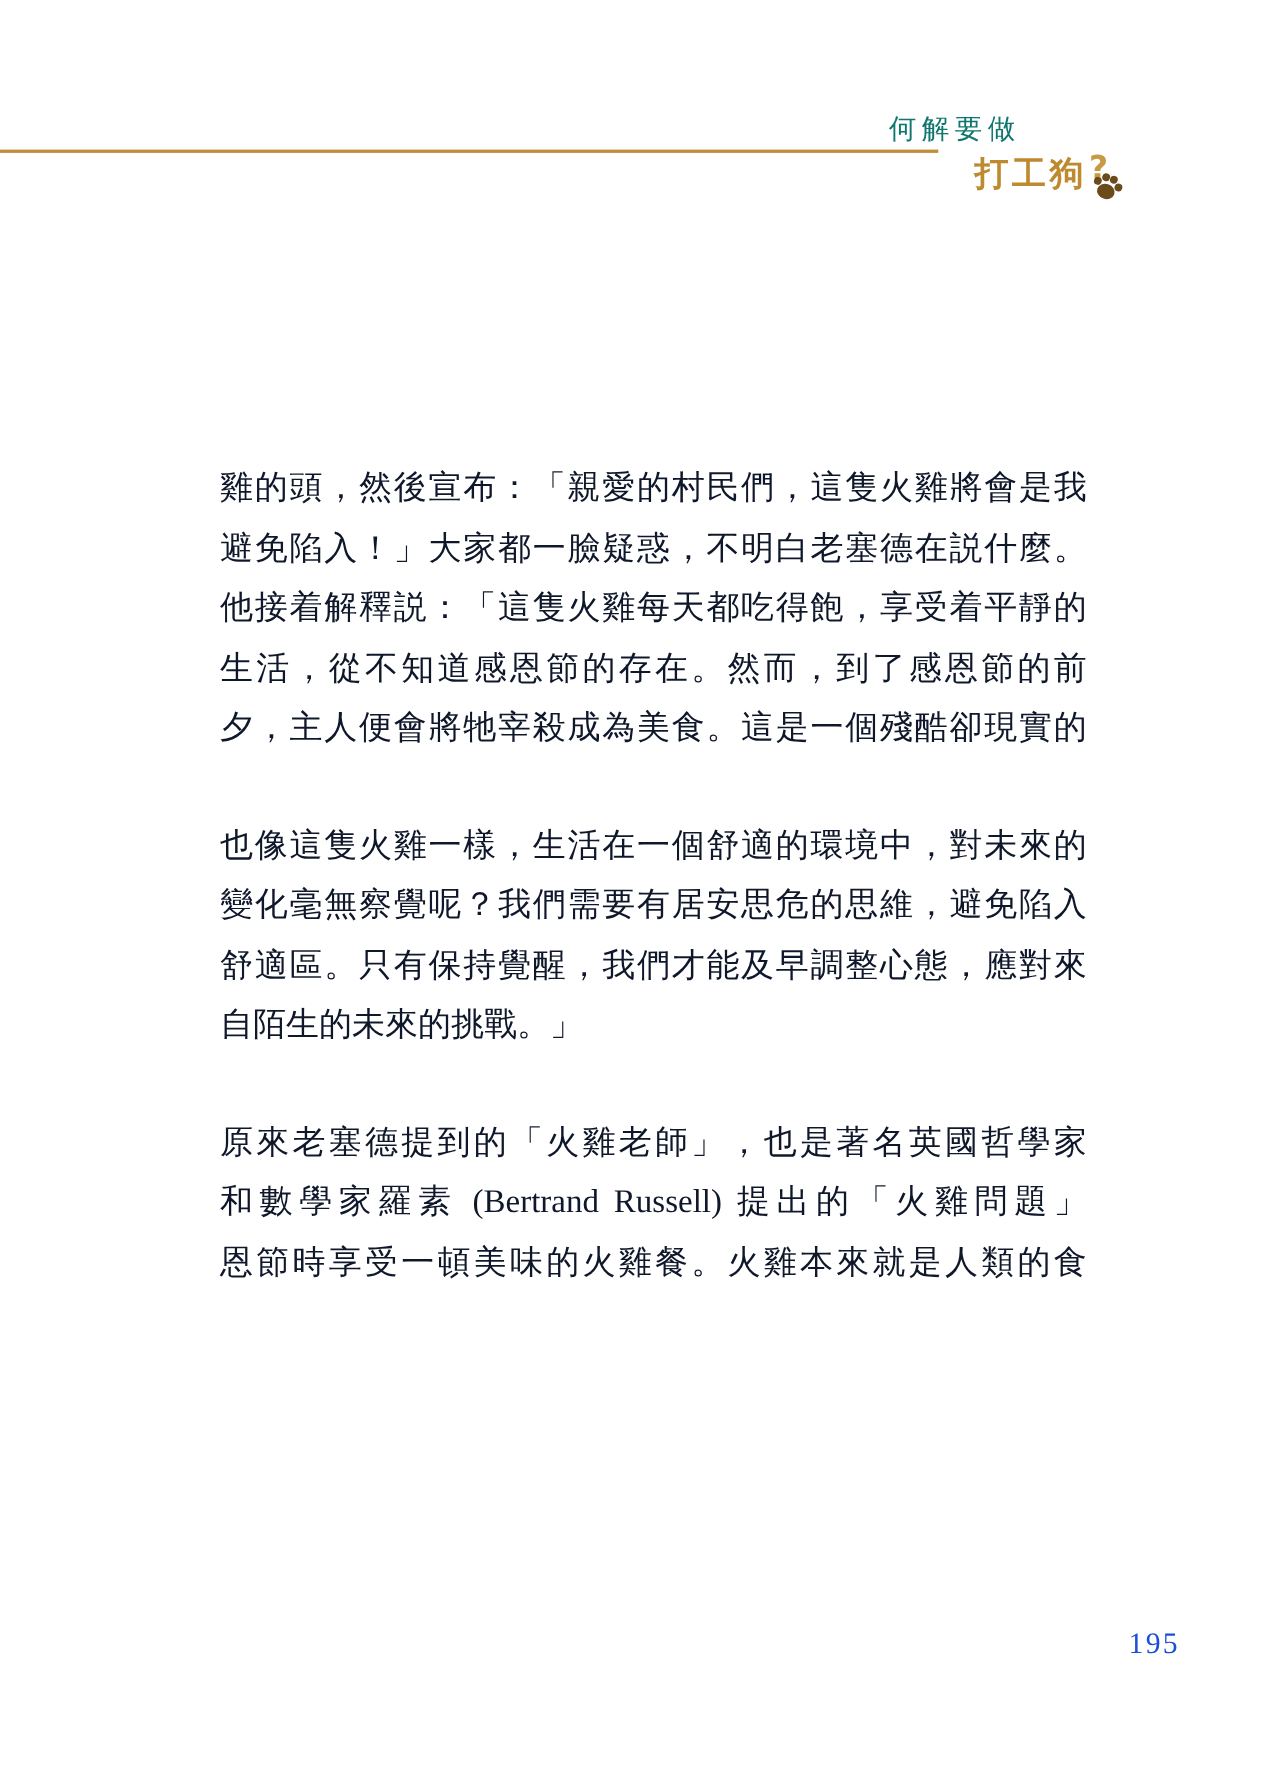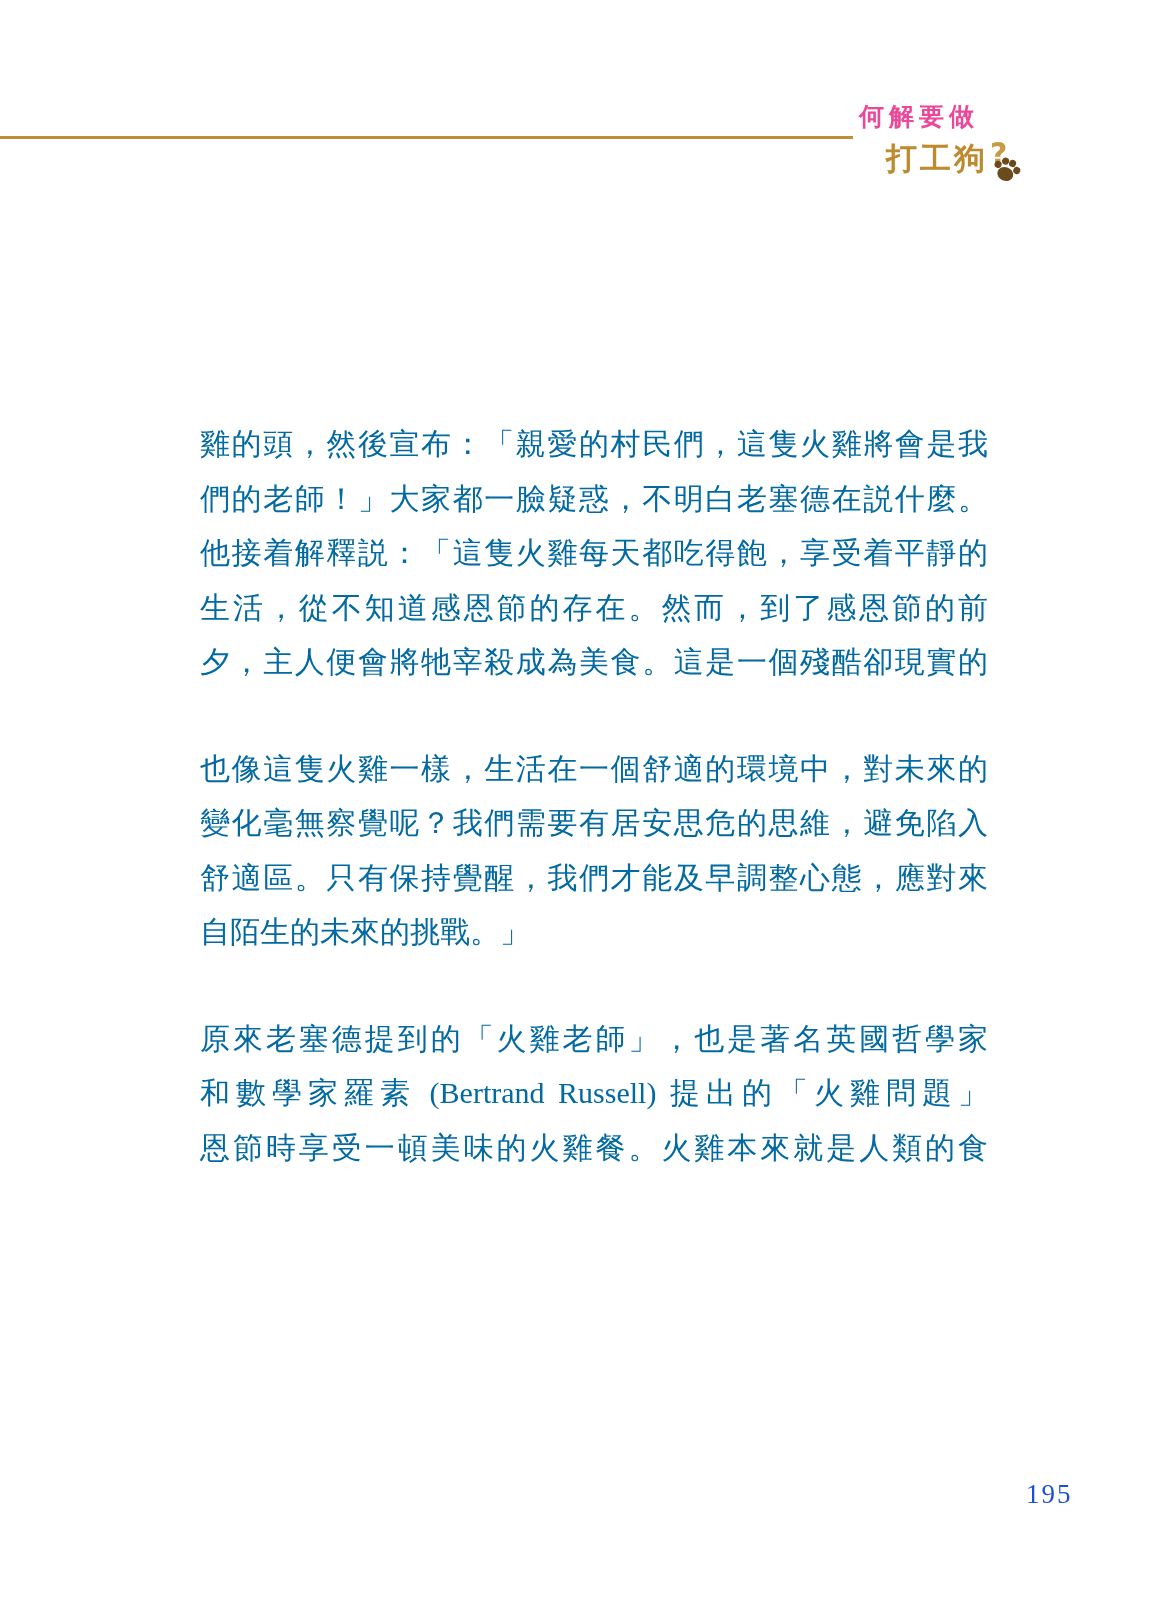--- a/index.html
+++ b/index.html
@@ -20,27 +20,27 @@
   .header-rule {
     position: absolute;
     left: 0;
     top: 136px;
     width: 853px;
     height: 3px;
     background: #c28d38;
   }
   .header-subtitle {
     position: absolute;
-    left: 859px;
+    left: 808px;
     top: 100px;
     font-family: "DejaVu Sans", sans-serif;
-    font-weight: bold;
+    font-weight: normal;
     font-size: 25px;
     letter-spacing: 5px;
-    color: #ec4899;
+    color: #0f766e;
     white-space: nowrap;
   }
   .header-title {
     position: absolute;
     left: 886px;
     top: 136px;
     font-family: "DejaVu Sans", sans-serif;
     font-weight: bold;
     color: #bd8a2f;
     white-space: nowrap;
@@ -65,21 +65,21 @@
   }
 
   
   .body-text {
     position: absolute;
     left: 200px;
     top: 417px;
     width: 788px;
     font-size: 30px;
     line-height: 54.5px;
-    color: #0369a1;
+    color: #0f172a;
   }
   .paragraph {
     margin: 0 0 52px 0;
   }
   .line {
     text-align: justify;
     text-align-last: justify;
     text-justify: inter-character;
   }
   .line.flushleft {
@@ -115,21 +115,21 @@
       <circle cx="9.2" cy="4.8" r="2.9"></circle>
       <circle cx="15.2" cy="4.8" r="2.9"></circle>
       <circle cx="20.2" cy="9.2" r="2.9"></circle>
       <ellipse cx="12.2" cy="14.8" rx="6.6" ry="5.6"></ellipse>
     </g>
   </svg>
 
   <div class="body-text">
       <div class="paragraph">
         <div class="line">雞的頭，然後宣布：「親愛的村民們，這隻火雞將會是我</div>
-        <div class="line">們的老師！」大家都一臉疑惑，不明白老塞德在説什麼。</div>
+        <div class="line">避免陷入！」大家都一臉疑惑，不明白老塞德在説什麼。</div>
         <div class="line">他接着解釋説：「這隻火雞每天都吃得飽，享受着平靜的</div>
         <div class="line">生活，從不知道感恩節的存在。然而，到了感恩節的前</div>
         <div class="line">夕，主人便會將牠宰殺成為美食。這是一個殘酷卻現實的</div>
       </div>
       <div class="paragraph">
         <div class="line">也像這隻火雞一樣，生活在一個舒適的環境中，對未來的</div>
         <div class="line">變化毫無察覺呢？我們需要有居安思危的思維，避免陷入</div>
         <div class="line">舒適區。只有保持覺醒，我們才能及早調整心態，應對來</div>
         <div class="line flushleft">自陌生的未來的挑戰。」</div>
       </div>

